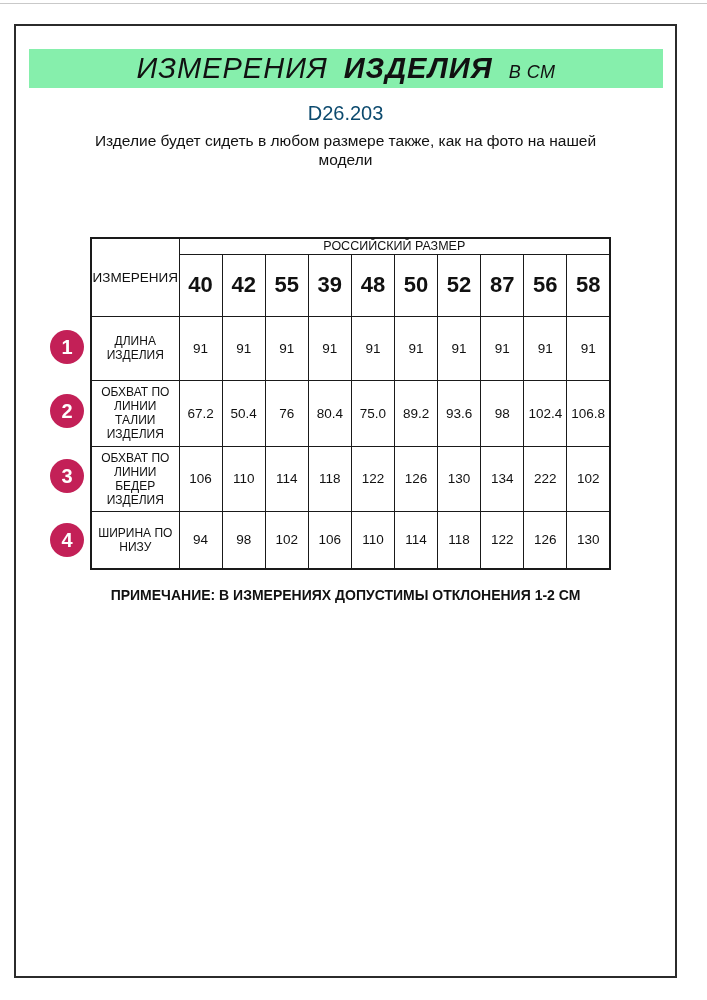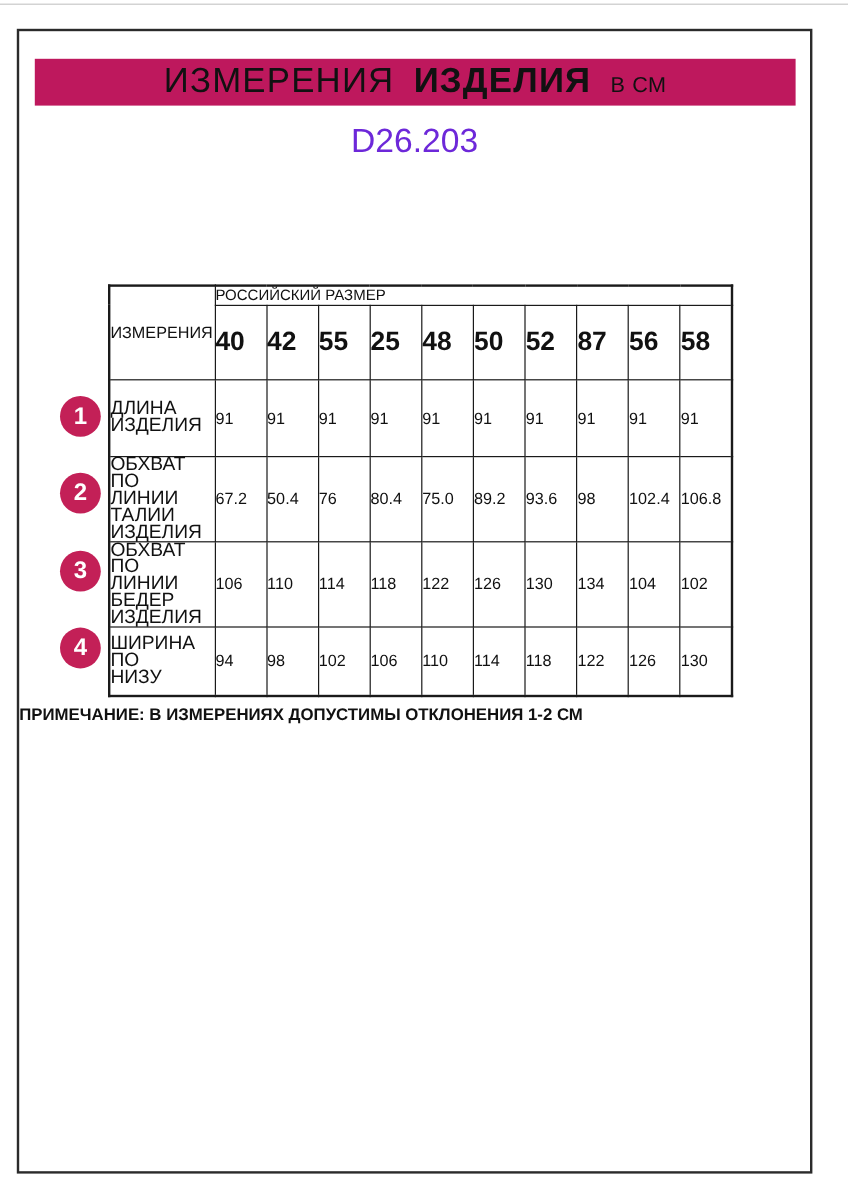--- a/index.html
+++ b/index.html
@@ -55,22 +55,22 @@
     font-weight: 400;
     letter-spacing: 0.5px;
     color: #111;
     margin-left: 16px;
   }
   .model {
     position: absolute;
     left: 0; top: 76px;
     width: 100%;
     text-align: center;
-    font-size: 28px;
-    color: #6d28d9;
+    font-size: 20px;
+    color: #0c4a6e;
   }
   .subtitle {
     position: absolute;
     left: 0; top: 105px;
     width: 100%;
     text-align: center;
     font-size: 15.5px;
     line-height: 19px;
     color: #111;
     white-space: pre-line;
@@ -80,37 +80,37 @@
     left: 74px; top: 211px;
   }
   table.size-table {
     border-collapse: collapse;
     table-layout: fixed;
     width: 519px;
     background: #fff;
   }
   table.size-table td {
     border: 1.5px solid #1a1a1a;
-    text-align: left;
+    text-align: center;
     vertical-align: middle;
     padding: 0;
     color: #111;
   }
   table.size-table { border: 2px solid #1a1a1a; }
   thead tr:nth-child(1) { height: 16px; }
   thead tr:nth-child(2) { height: 62px; }
   tbody tr:nth-child(1) { height: 64px; }
   tbody tr:nth-child(2) { height: 66px; }
   tbody tr:nth-child(3) { height: 65px; }
   tbody tr:nth-child(4) { height: 58px; }
   td.corner { font-size: 13.5px; }
   td.group  { font-size: 12.5px; }
   td.size   { font-size: 22px; font-weight: 700; }
   td.rowlabel {
-    font-size: 16px;
+    font-size: 12px;
     line-height: 14px;
     white-space: pre-line;
     margin-left: 32px;
   }
   td.val { font-size: 13.5px; }
   .badge {
     position: absolute;
     left: 34px;
     width: 34px; height: 34px;
     border-radius: 50%;
@@ -121,40 +121,42 @@
     text-align: center;
   }
   .b1 { top: 304px; }
   .b2 { top: 368px; }
   .b3 { top: 433px; }
   .b4 { top: 497px; }
   .note {
     position: absolute;
     left: 0; top: 561px;
     width: 100%;
-    text-align: left;
+    text-align: center;
     font-size: 14px;
     font-weight: 700;
     color: #111;
   }
 </style>
 </head>
 <body>
 
 <div class="viewport">
   <div class="top-line"></div>
 
   <div class="page">
 
-    <div class="band" style="background: #be185d;">
+    <div class="band" style="background: #86efac; font-style: italic;">
       <span class="t1">ИЗМЕРЕНИЯ</span><span class="t2">ИЗДЕЛИЯ</span><span class="t3">В СМ</span>
     </div>
 
     <div class="model">D26.203</div>
 
+    <div class="subtitle">Изделие будет сидеть в любом размере также, как на фото на нашей
+модели</div>
 
     <div class="table-wrap">
       <table class="size-table">
         <colgroup id="cols">
             <col style="width: 88px;">
             <col style="width: 43.1px;">
             <col style="width: 43.1px;">
             <col style="width: 43.1px;">
             <col style="width: 43.1px;">
             <col style="width: 43.1px;">
@@ -166,21 +168,21 @@
           </colgroup>
         <thead>
           <tr>
             <td class="corner" rowspan="2">ИЗМЕРЕНИЯ</td>
             <td class="group" colspan="10">РОССИЙСКИЙ РАЗМЕР</td>
           </tr>
           <tr id="sizes-row">
               <td class="size">40</td>
               <td class="size">42</td>
               <td class="size">55</td>
-              <td class="size">25</td>
+              <td class="size">39</td>
               <td class="size">48</td>
               <td class="size">50</td>
               <td class="size">52</td>
               <td class="size">87</td>
               <td class="size">56</td>
               <td class="size">58</td>
             </tr>
         </thead>
         <tbody id="table-body">
             <tr>
@@ -219,21 +221,21 @@
 БЕДЕР
 ИЗДЕЛИЯ</td>
               <td class="val">106</td>
               <td class="val">110</td>
               <td class="val">114</td>
               <td class="val">118</td>
               <td class="val">122</td>
               <td class="val">126</td>
               <td class="val">130</td>
               <td class="val">134</td>
-              <td class="val">104</td>
+              <td class="val">222</td>
               <td class="val">102</td>
             </tr>
             <tr>
               <td class="rowlabel">ШИРИНА ПО
 НИЗУ</td>
               <td class="val">94</td>
               <td class="val">98</td>
               <td class="val">102</td>
               <td class="val">106</td>
               <td class="val">110</td>

